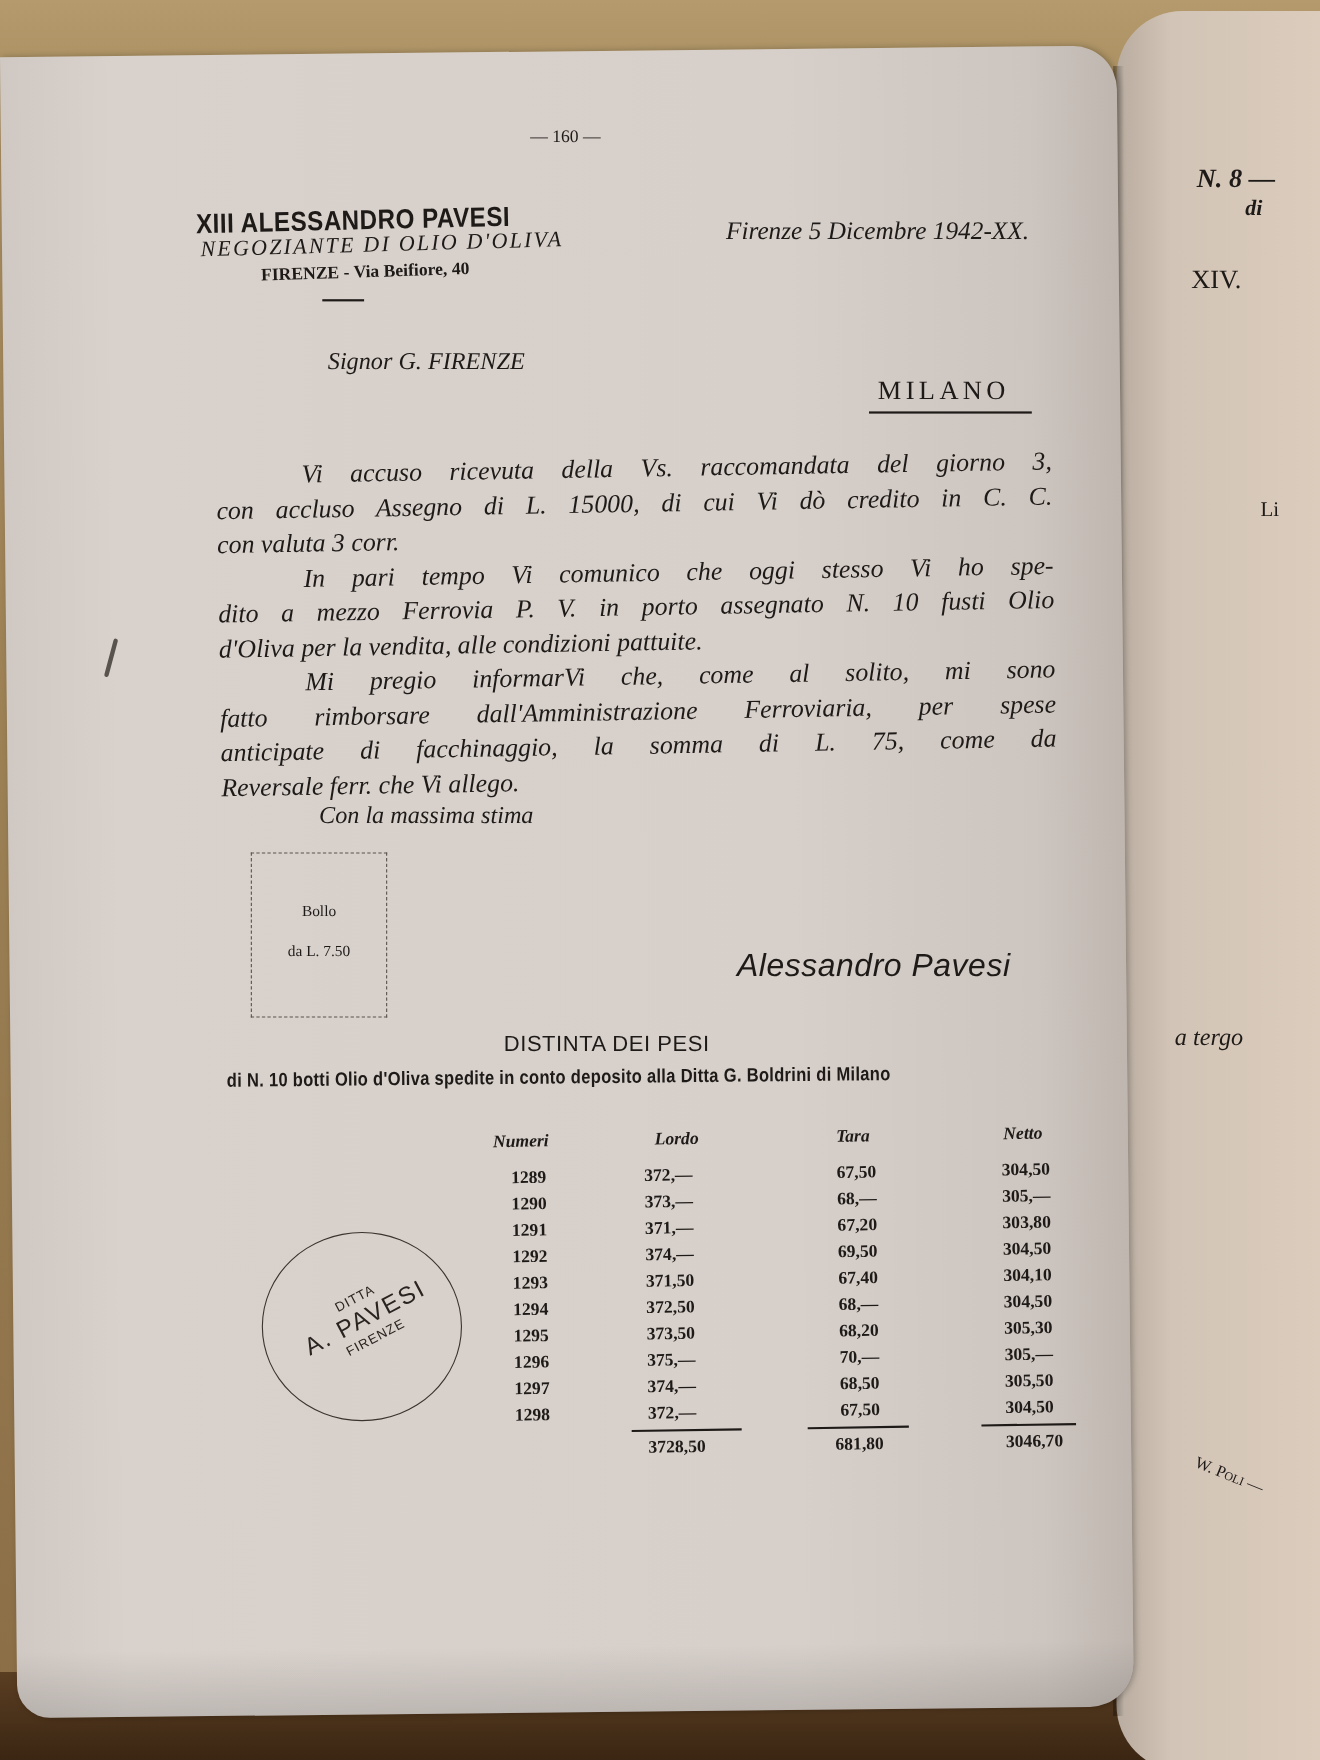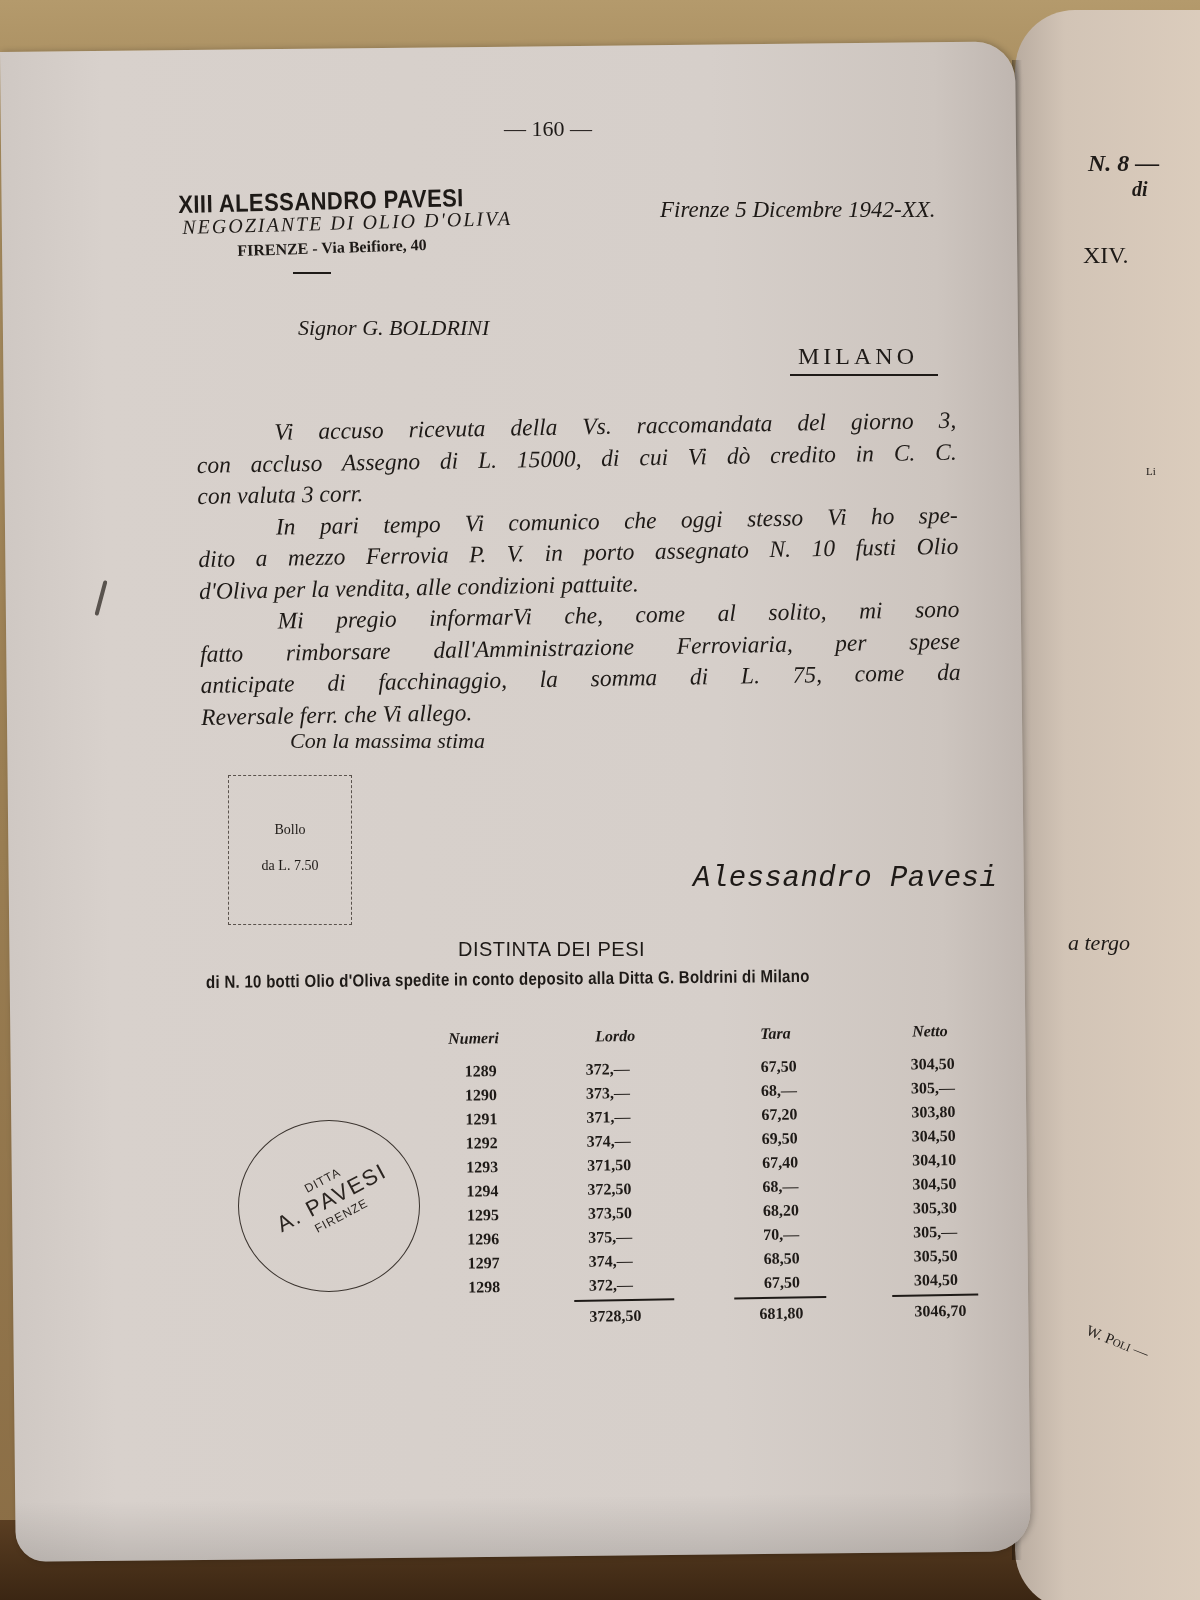--- a/index.html
+++ b/index.html
@@ -36,21 +36,21 @@
     border-top-left-radius:60px;
     border-bottom-left-radius:60px;
   }
   .gutter {
     position:absolute; left:1012px; top:60px; width:10px; height:1500px;
     background: linear-gradient(90deg, rgba(0,0,0,0.35), rgba(0,0,0,0));
   }
 
   .abs { position:absolute; white-space:nowrap; }
 
-  .page-number { left:504px; top:116px; font-size:22px; }
+  .page-number { left:482px; top:116px; font-size:16px; }
   .letterhead-name {
     left:178px; top:190px; font-family:"Liberation Sans", sans-serif;
     font-weight:bold; font-size:25px; letter-spacing:0.5px;
     transform: scaleX(0.88) rotate(-1.2deg); transform-origin:0 0;
   }
   .letterhead-trade {
     left:182px; top:216px; font-style:italic; font-size:20px; letter-spacing:2px;
     transform: rotate(-1.6deg); transform-origin:0 0;
   }
   .letterhead-address {
@@ -77,22 +77,22 @@
 
   .stamp-box {
     left:228px; top:775px; width:122px; height:148px;
     border:1.5px dashed #5a524c;
     text-decoration:underline;
   }
   .stamp-box .t1 { position:absolute; left:0; right:0; top:46px; text-align:center; font-size:14px; }
   .stamp-box .t2 { position:absolute; left:0; right:0; top:82px; text-align:center; font-size:14px; }
 
   .signature {
-    left:670px; top:862px; font-family:Liberation Mono, monospace; font-style:italic;
-    font-size:29px; letter-spacing:0.5px;margin-left:23px;
+    left:670px; top:862px; font-family:Liberation Sans, sans-serif; font-style:italic;
+    font-size:29px; letter-spacing:0.5px;
   }
 
   .distinta-title {
     left:458px; top:938px; font-family:"Liberation Sans", sans-serif; font-size:20px; letter-spacing:0.5px;
   }
   .distinta-subtitle {
     left:206px; top:972px; font-family:"Liberation Sans", sans-serif; font-weight:bold; font-size:17.5px;
     transform: scaleX(0.86) rotate(-0.5deg); transform-origin:0 0; letter-spacing:0.3px;
   }
 
@@ -129,21 +129,21 @@
     font-family:"Liberation Sans", sans-serif; text-align:center; color:#2a2420;
   }
   .round-stamp .s1 { font-size:12px; letter-spacing:1px; }
   .round-stamp .s2 { font-size:22px; letter-spacing:2px; }
   .round-stamp .s3 { font-size:12px; letter-spacing:1px; }
 
   
   .rp-n8 { left:1088px; top:150px; font-style:italic; font-weight:bold; font-size:24px; }
   .rp-di { left:1132px; top:178px; font-style:italic; font-weight:bold; font-size:20px; }
   .rp-xiv { left:1083px; top:242px; font-weight:normal; font-size:24px; }
-  .rp-li { left:1146px; top:465px; font-size:11px; }
+  .rp-li { left:1146px; top:453px; font-size:19px; }
   .rp-tergo { left:1068px; top:930px; font-style:italic; font-size:22px; }
   .rp-poli { left:1090px; top:1322px; font-size:15px; transform: rotate(22deg); transform-origin:0 0; font-variant: small-caps; }
 
   .pencil-mark { left:99px; top:580px; width:4px; height:36px; background:#3a332e; transform: rotate(15deg); border-radius:2px; opacity:0.8; }
 </style>
 </head>
 <body>
 
 <div class="photo-bg-bottom"></div>
 <div class="page-right"></div>
@@ -153,21 +153,21 @@
 
 <div class="abs page-number">— 160 —</div>
 
 <div class="abs letterhead-name">XIII ALESSANDRO PAVESI</div>
 <div class="abs letterhead-trade">NEGOZIANTE DI OLIO D'OLIVA</div>
 <div class="abs letterhead-address">FIRENZE - Via Beifiore, 40</div>
 <div class="abs letterhead-underline"></div>
 
 <div class="abs date-line">Firenze 5 Dicembre 1942-XX.</div>
 
-<div class="abs recipient">Signor G. BOLDRINI</div>
+<div class="abs recipient">Signor G. FIRENZE</div>
 <div class="abs city">MILANO</div>
 <div class="abs city-underline"></div>
 
 <div class="abs body-text">
   <p class="indent">Vi accuso ricevuta della Vs. raccomandata del giorno 3,</p>
   <p>con accluso Assegno di L. 15000, di cui Vi dò credito in C. C.</p>
   <p class="last">con valuta 3 corr.</p>
   <p class="indent">In pari tempo Vi comunico che oggi stesso Vi ho spe-</p>
   <p>dito a mezzo Ferrovia P. V. in porto assegnato N. 10 fusti Olio</p>
   <p class="last">d'Oliva per la vendita, alle condizioni pattuite.</p>

